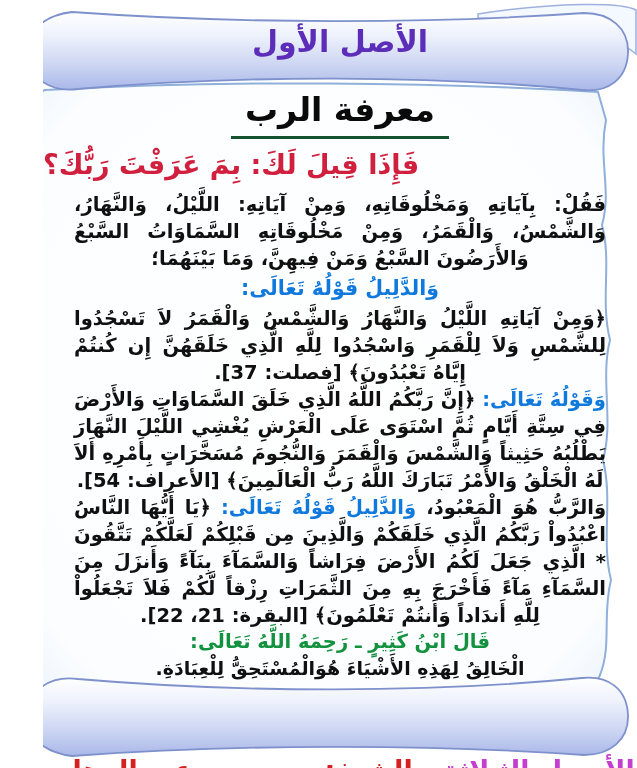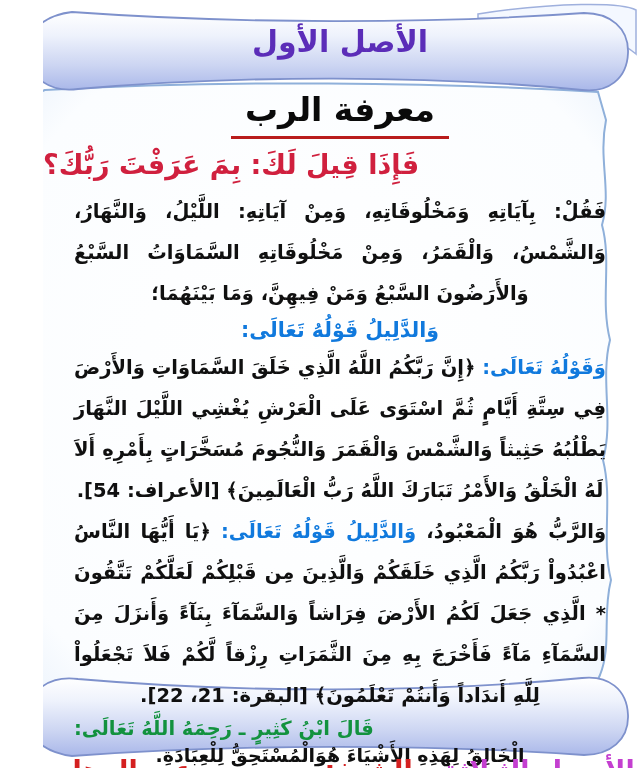--- a/index.html
+++ b/index.html
@@ -16,44 +16,44 @@
 
   .main-title{
     top:24px;text-align:center;
     font-size:30px;font-weight:bold;color:#5b2db8;
   }
   .subtitle-wrap{top:90px;text-align:center;}
   .subtitle{
     display:inline-block;
     font-size:33px;font-weight:bold;color:#0a0a0a;
     padding:0 14px 7px 14px;
-    border-bottom:3px solid #b91c1c;
+    border-bottom:3px solid #14532d;
   }
   .question{
     top:149px;text-align:left;
     font-size:27px;font-weight:bold;color:#d0203e;
   }
 
   .doc-flow{
     position:absolute;top:191px;left:31px;right:31px;
     direction:rtl;
   }
   .doc-flow p{margin:0;}
   .body-par{
-    font-size:19.5px;line-height:41px;font-weight:bold;color:#101010;
+    font-size:19.5px;line-height:27px;font-weight:bold;color:#101010;
     text-align:justify;text-align-last:center;
   }
   .blue{color:#1079dd;margin-top:16px;}
   .blue-heading{
     font-size:20.5px;line-height:33px;font-weight:bold;color:#1079dd;
     text-align:center;
   }
   .green-heading{
     font-size:19.5px;line-height:26px;font-weight:bold;color:#12923e;
-    text-align:left;margin-top:2px;
+    text-align:center;margin-top:2px;
   }
   .final-quote{
     font-size:19px;line-height:26px;font-weight:bold;color:#101010;
     text-align:center;
   }
 
   .footer-line{
     top:709px;text-align:center;
     font-size:27px;font-weight:bold;
     white-space:nowrap;
@@ -127,20 +127,21 @@
   </div>
 
   <div class="abs question">فَإِذَا قِيلَ لَكَ: بِمَ عَرَفْتَ رَبُّكَ؟</div>
 
   <div class="doc-flow">
 
     <p class="body-par">فَقُلْ: بِآيَاتِهِ وَمَخْلُوقَاتِهِ، وَمِنْ آيَاتِهِ: اللَّيْلُ، وَالنَّهَارُ، وَالشَّمْسُ، وَالْقَمَرُ، وَمِنْ مَخْلُوقَاتِهِ السَّمَاوَاتُ السَّبْعُ وَالأَرَضُونَ السَّبْعُ وَمَنْ فِيهِنَّ، وَمَا بَيْنَهُمَا؛</p>
 
     <p class="blue-heading">وَالدَّلِيلُ قَوْلُهُ تَعَالَى:</p>
 
+    <p class="body-par">﴿وَمِنْ آيَاتِهِ اللَّيْلُ وَالنَّهَارُ وَالشَّمْسُ وَالْقَمَرُ لاَ تَسْجُدُوا لِلشَّمْسِ وَلاَ لِلْقَمَرِ وَاسْجُدُوا لِلَّهِ الَّذِي خَلَقَهُنَّ إِن كُنتُمْ إِيَّاهُ تَعْبُدُونَ﴾ [فصلت: 37].</p>
 
     <p class="body-par"><span class="blue">وَقَوْلُهُ تَعَالَى: </span><span>﴿إِنَّ رَبَّكُمُ اللَّهُ الَّذِي خَلَقَ السَّمَاوَاتِ وَالأَرْضَ فِي سِتَّةِ أَيَّامٍ ثُمَّ اسْتَوَى عَلَى الْعَرْشِ يُغْشِي اللَّيْلَ النَّهَارَ يَطْلُبُهُ حَثِيثاً وَالشَّمْسَ وَالْقَمَرَ وَالنُّجُومَ مُسَخَّرَاتٍ بِأَمْرِهِ أَلاَ لَهُ الْخَلْقُ وَالأَمْرُ تَبَارَكَ اللَّهُ رَبُّ الْعَالَمِينَ﴾ [الأعراف: 54].</span></p>
 
     <p class="body-par"><span>وَالرَّبُّ هُوَ الْمَعْبُودُ، </span><span class="blue">وَالدَّلِيلُ قَوْلُهُ تَعَالَى: </span><span>﴿يَا أَيُّهَا النَّاسُ اعْبُدُواْ رَبَّكُمُ الَّذِي خَلَقَكُمْ وَالَّذِينَ مِن قَبْلِكُمْ لَعَلَّكُمْ تَتَّقُونَ * الَّذِي جَعَلَ لَكُمُ الأَرْضَ فِرَاشاً وَالسَّمَآءَ بِنَآءً وَأَنزَلَ مِنَ السَّمَآءِ مَآءً فَأَخْرَجَ بِهِ مِنَ الثَّمَرَاتِ رِزْقاً لَّكُمْ فَلاَ تَجْعَلُواْ لِلَّهِ أَندَاداً وَأَنتُمْ تَعْلَمُونَ﴾ [البقرة: 21، 22].</span></p>
 
     <p class="green-heading">قَالَ ابْنُ كَثِيرٍ ـ رَحِمَهُ اللَّهُ تَعَالَى:</p>
 
     <p class="final-quote">الْخَالِقُ لِهَذِهِ الأَشْيَاءَ هُوَالْمُسْتَحِقُّ لِلْعِبَادَةِ.</p>
 
   </div>

